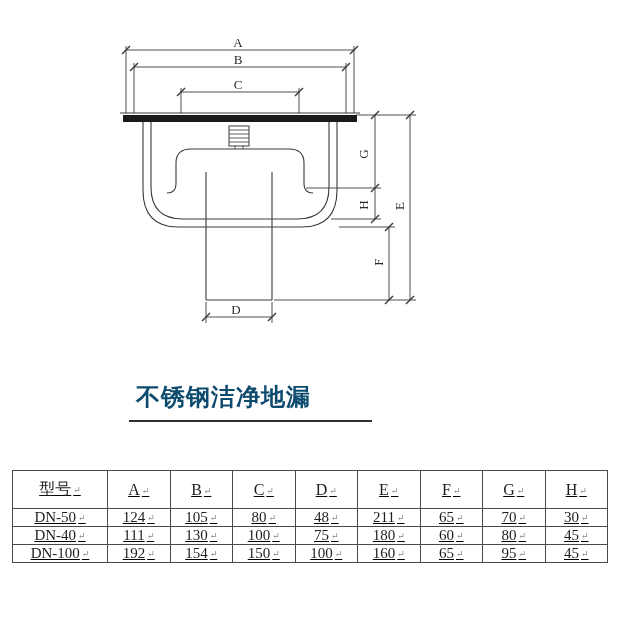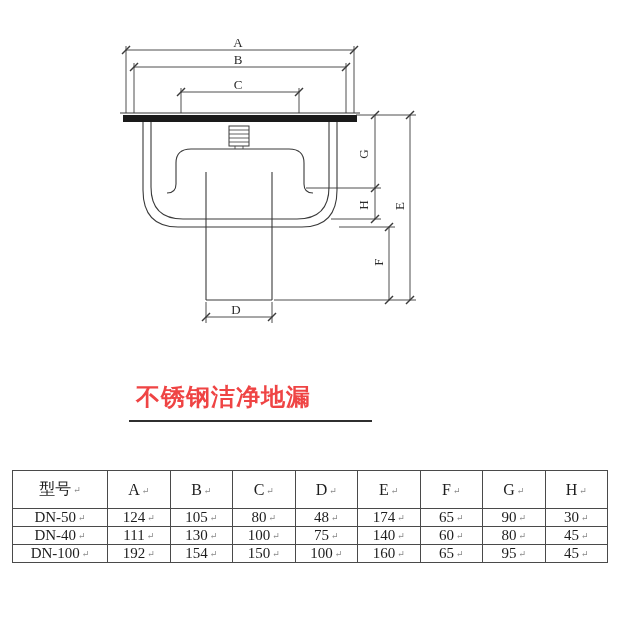--- a/index.html
+++ b/index.html
@@ -9,25 +9,25 @@
 
   .drawing { position:absolute; left:0; top:0; }
   .drawing path, .drawing line { stroke:#3a3a3a; fill:none; }
   .outline { stroke-width:1.1; }
   .dim { stroke-width:0.9; stroke:#555; }
   .tick { stroke-width:1.4; stroke:#222; }
   .hatch { stroke-width:0.8; stroke:#3a3a3a; }
   .drawing text { font-family:"Liberation Serif","DejaVu Serif",serif; font-size:13px; fill:#2b2b2b; }
 
   .title { position:absolute; left:129px; top:381px; width:243px; padding:0 0 7px 7px;
-           font-size:24px; font-weight:bold; letter-spacing:1px; color:#ef4444;
+           font-size:24px; font-weight:bold; letter-spacing:1px; color:#0c4a6e;
            border-bottom:2px solid #2f2f2f; white-space:nowrap; }
 
   .spec { position:absolute; left:12px; top:470px; width:596px;
-          border-collapse:collapse; table-layout:fixed; }
+          border-collapse:collapse; table-layout:fixed;text-decoration:underline; }
   .spec th, .spec td { border:1px solid #4a4a4a; text-align:center; color:#1d1d1d;
           font-weight:normal; vertical-align:middle; }
   .spec th { height:38px; font-size:16px; }
   .spec td { height:16px; font-size:15px; }
   .spec .c0 { width:95px; }
   .mark { color:#8a8a8a; font-size:9px; margin-left:2px; vertical-align:1px; }
 </style>
 </head>
 <body>
 
@@ -149,32 +149,32 @@
           <th><span class="val">H</span><span class="mark">↵</span></th>
         </tr>
       </thead>
     <tbody>
         <tr>
           <td class="c0"><span class="val">DN-50</span><span class="mark">↵</span></td>
           <td><span class="val">124</span><span class="mark">↵</span></td>
           <td><span class="val">105</span><span class="mark">↵</span></td>
           <td><span class="val">80</span><span class="mark">↵</span></td>
           <td><span class="val">48</span><span class="mark">↵</span></td>
-          <td><span class="val">174</span><span class="mark">↵</span></td>
+          <td><span class="val">211</span><span class="mark">↵</span></td>
           <td><span class="val">65</span><span class="mark">↵</span></td>
-          <td><span class="val">90</span><span class="mark">↵</span></td>
+          <td><span class="val">70</span><span class="mark">↵</span></td>
           <td><span class="val">30</span><span class="mark">↵</span></td>
         </tr>
         <tr>
           <td class="c0"><span class="val">DN-40</span><span class="mark">↵</span></td>
           <td><span class="val">111</span><span class="mark">↵</span></td>
           <td><span class="val">130</span><span class="mark">↵</span></td>
           <td><span class="val">100</span><span class="mark">↵</span></td>
           <td><span class="val">75</span><span class="mark">↵</span></td>
-          <td><span class="val">140</span><span class="mark">↵</span></td>
+          <td><span class="val">180</span><span class="mark">↵</span></td>
           <td><span class="val">60</span><span class="mark">↵</span></td>
           <td><span class="val">80</span><span class="mark">↵</span></td>
           <td><span class="val">45</span><span class="mark">↵</span></td>
         </tr>
         <tr>
           <td class="c0"><span class="val">DN-100</span><span class="mark">↵</span></td>
           <td><span class="val">192</span><span class="mark">↵</span></td>
           <td><span class="val">154</span><span class="mark">↵</span></td>
           <td><span class="val">150</span><span class="mark">↵</span></td>
           <td><span class="val">100</span><span class="mark">↵</span></td>

